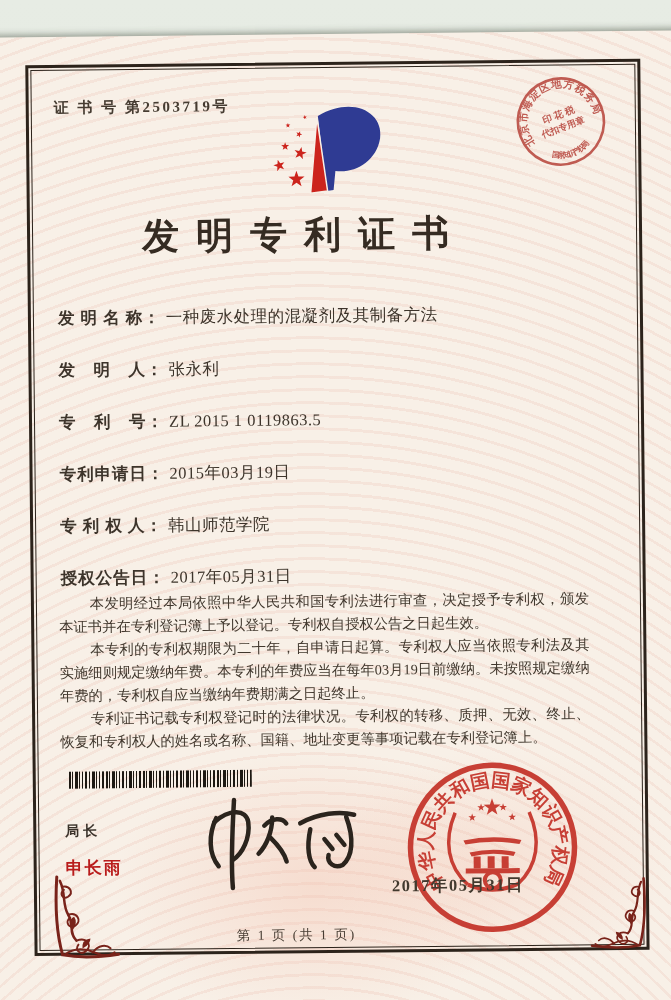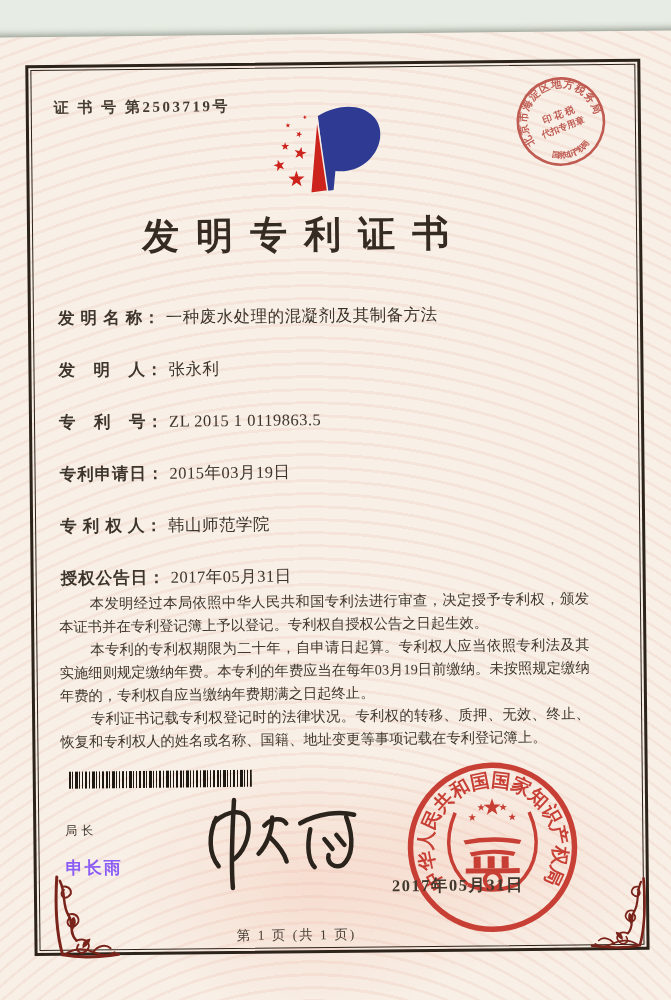--- a/index.html
+++ b/index.html
@@ -49,22 +49,22 @@
       #1d1812 6px 9px, rgba(0,0,0,0) 9px 10px,
       #1d1812 10px 11px, rgba(0,0,0,0) 11px 13px,
       #1d1812 13px 14px, rgba(0,0,0,0) 14px 16px,
       #1d1812 16px 18px, rgba(0,0,0,0) 18px 20px,
       #1d1812 20px 21px, rgba(0,0,0,0) 21px 23px,
       #1d1812 23px 26px, rgba(0,0,0,0) 26px 27px,
       #1d1812 27px 28px, rgba(0,0,0,0) 28px 30px,
       #1d1812 30px 31px, rgba(0,0,0,0) 31px 33px,
       #1d1812 33px 35px, rgba(0,0,0,0) 35px 37px);
   }
-  .director-title{left:72px;top:786px;font-size:12px;font-weight:400;letter-spacing:4px;color:#3a322a;}
-  .director-name{left:72px;top:820px;font-size:17px;font-weight:700;letter-spacing:2px;color:#8b5cf6;}
+  .director-title{left:72px;top:786px;font-size:14px;font-weight:700;letter-spacing:4px;color:#3a322a;}
+  .director-name{left:72px;top:820px;font-size:17px;font-weight:700;letter-spacing:2px;color:#b91c1c;}
   .signature{left:195px;top:761px;}
   .authority-seal{left:410px;top:726px;opacity:.94;}
   .seal-date{left:398px;top:842px;font-size:16.5px;font-weight:700;letter-spacing:1.5px;color:#42392e;z-index:5;}
   .page-footer{left:172px;top:892px;width:260px;text-align:center;font-size:13.5px;letter-spacing:2px;color:#473d33;}
   .corner-left{left:58px;top:834px;z-index:4;}
   .corner-right{left:594px;top:838px;z-index:4;transform:scaleX(-1);}
   .tax-stamp{left:520px;top:35px;}
 </style>
 </head>
 <body>

